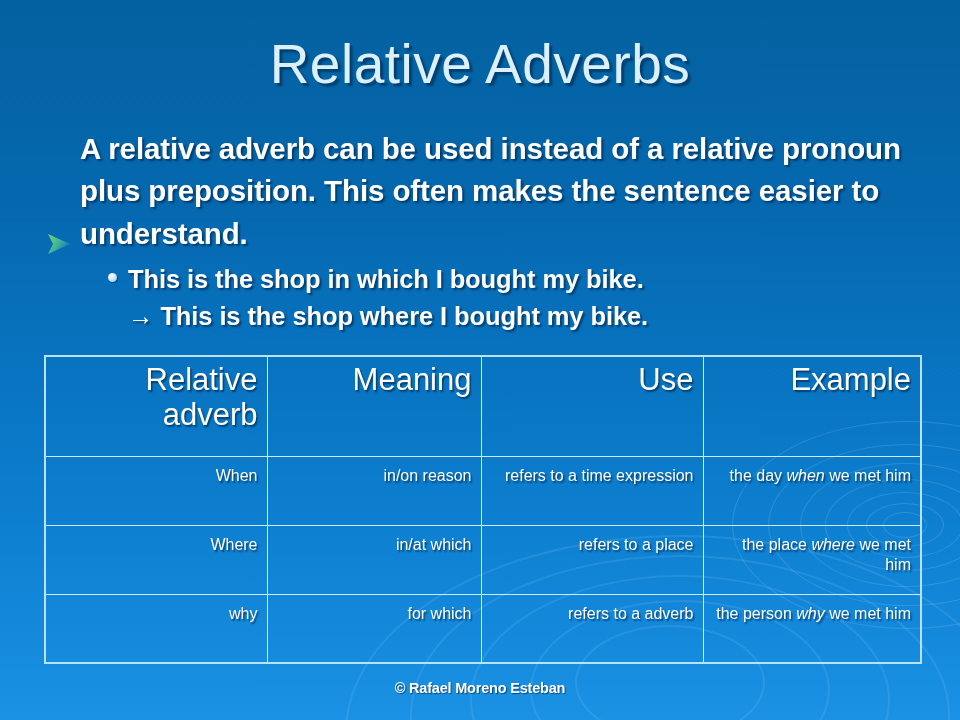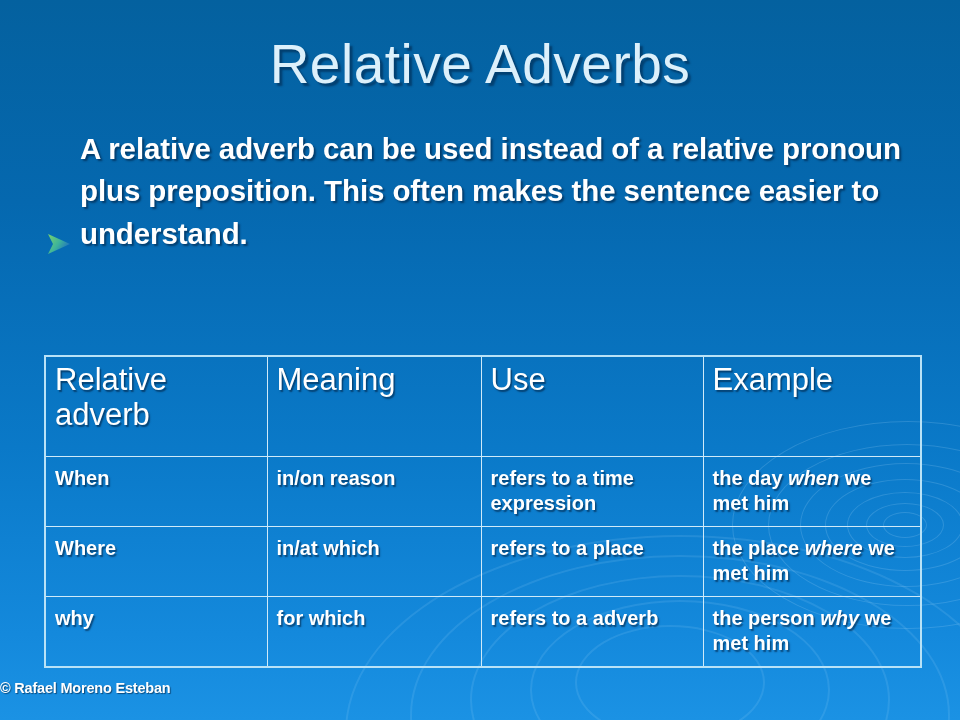--- a/index.html
+++ b/index.html
@@ -158,36 +158,36 @@
     top: 355px;
     width: 876px;
     border-collapse: collapse;
     table-layout: fixed;
     border: 2px solid #b8e2f7;
   }
 
   #adverb-table td, #adverb-table th {
     border: 1.5px solid #cfeaf9;
     vertical-align: top;
-    text-align: left;
+    text-align: right;
     color: #ffffff;
     text-shadow: 1.5px 1.5px 1.5px rgba(0, 28, 58, 0.6);
   }
 
   #adverb-table thead th {
     font-size: 31px;
     font-weight: normal;
     padding: 6px 9px 10px 9px;
     height: 100px;
     line-height: 1.12;
   }
 
   #adverb-table tbody td {
-    font-size: 20px;
-    font-weight: bold;
+    font-size: 16px;
+    font-weight: normal;
     padding: 9px 9px 9px 9px;
     height: 69px;
     line-height: 1.28;
     margin-left: 45px;
   }
 
   #adverb-table tbody td em {
     font-style: italic;
   }
 
@@ -195,20 +195,21 @@
   .col-2 { width: 214px; }
   .col-3 { width: 222px; }
   .col-4 { width: 218px; }
 
   
   #footer {
     position: absolute;
     left: 0;
     right: 0;
     top: 680px;
+    text-align: center;
     font-size: 14.5px;
     font-weight: bold;
     color: #ffffff;
     letter-spacing: -0.2px;
     text-shadow: 1px 1px 1px rgba(0, 28, 58, 0.6);
   }
 </style>
 </head>
 <body>
 
@@ -242,20 +243,29 @@
               <stop offset="55%" stop-color="#3eb49a"></stop>
               <stop offset="100%" stop-color="#1f6fc0"></stop>
             </linearGradient>
           </defs>
           <path d="M2 1 L24 11 L2 21 L7 11 Z" fill="url(#arrowGrad)"></path>
         </svg>
       </div>
       <div class="bullet-text">A relative adverb can be used instead of a relative pronoun plus preposition. This often makes the sentence easier to understand.</div>
     </div>
 
+    <div class="sub-list">
+      <div class="sub-row">
+        <div class="dot-bullet">
+          <div class="dot"></div>
+        </div>
+        <div class="sub-text">This is the shop in which I bought my bike.</div>
+      </div>
+      <div class="sub-arrow-line">→ This is the shop where I bought my bike.</div>
+    </div>
 
   </div>
 
   <table id="adverb-table">
     <colgroup>
       <col class="col-1">
         <col class="col-2">
         <col class="col-3">
         <col class="col-4">
     </colgroup>

